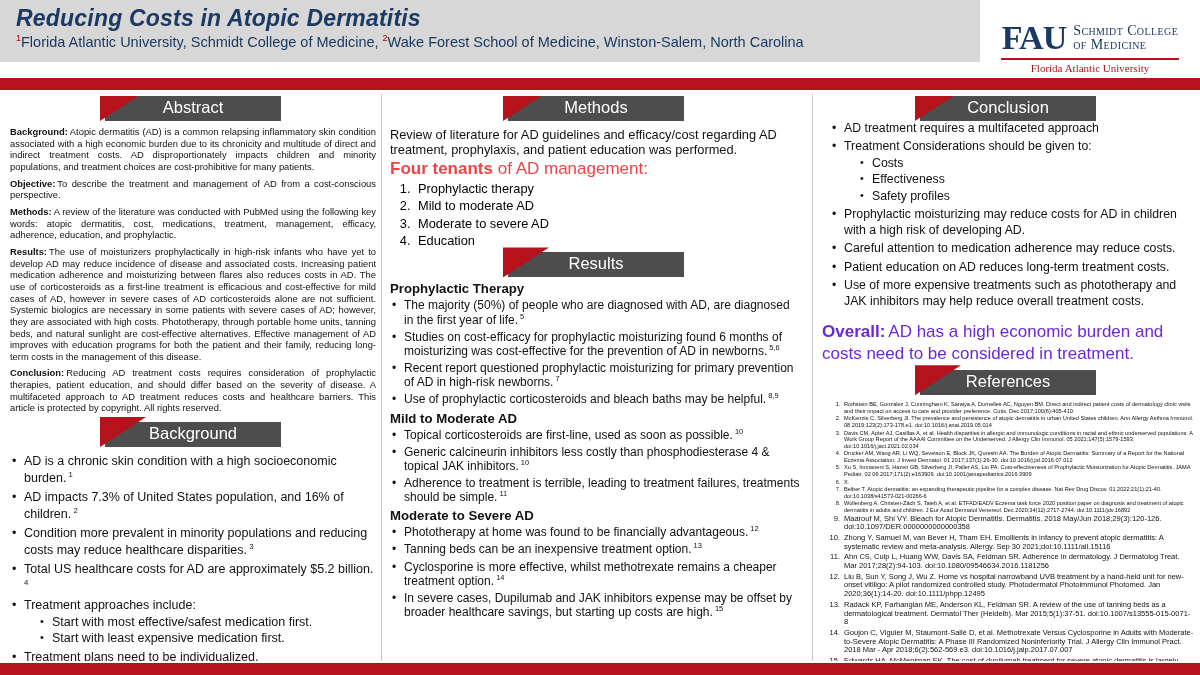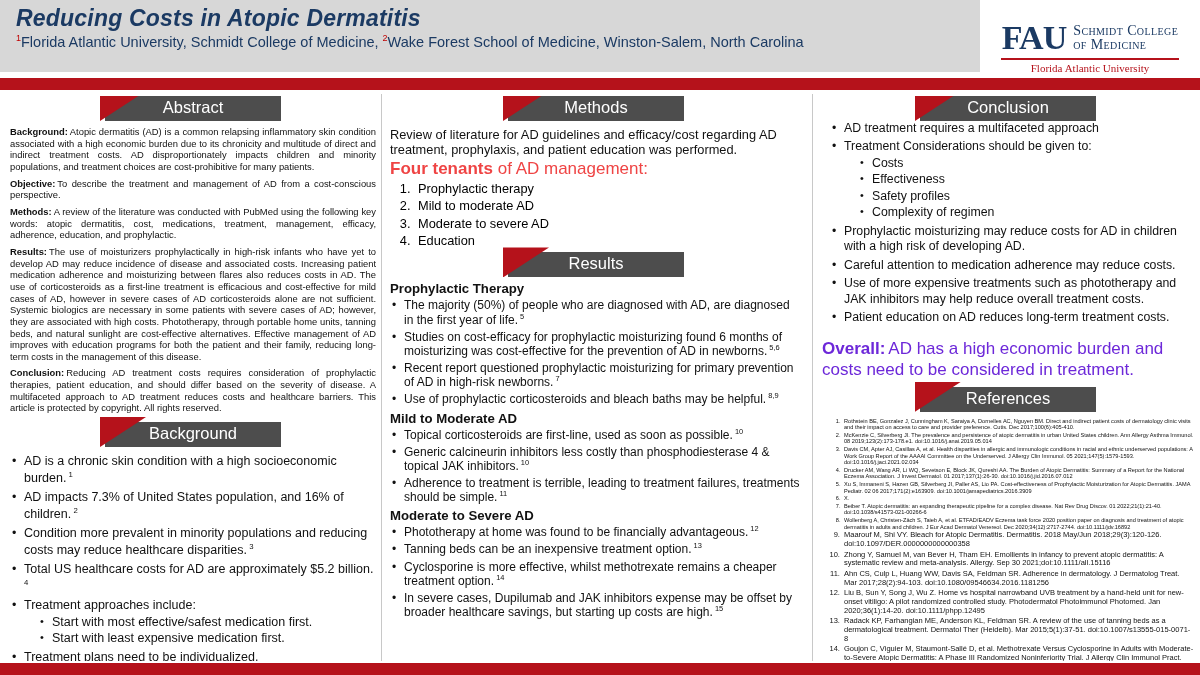--- a/index.html
+++ b/index.html
@@ -1,21 +1,21 @@
 <!DOCTYPE html>
 <html><head>
 <meta charset="utf-8">
 <style>
   * { box-sizing: border-box; margin: 0; padding: 0; }
   html,body { width:1200px; height:675px; }
   body { font-family: "Liberation Sans", sans-serif; background:#ffffff; overflow:hidden; }
   .poster { position:relative; width:1200px; height:675px; background:#ffffff; }
 
   
-  .hdr { position:absolute; top:0; left:0; right:0; height:72px; background:#d7d7d7; }
+  .hdr { position:absolute; top:0; left:0; right:0; height:62px; background:#d7d7d7; }
   .hdr-text { position:absolute; left:16px; top:5px; color:#1b3a63; }
   .title { font-size:23px; font-weight:bold; font-style:italic; color:#1b3a63; letter-spacing:0.2px; }
   .authors { font-size:14.5px; margin-top:2px; color:#1b3a63; }
   .affils  { font-size:14.5px; margin-top:1px; color:#1b3a63; }
   .hdr sup { color:#c00000; font-size:62%; }
   .logo-box { position:absolute; right:0; top:0; width:220px; height:78px; background:#ffffff;
               display:flex; flex-direction:column; align-items:center; justify-content:flex-end; padding:4px 8px; }
   .logo-row { display:flex; align-items:center; gap:7px; }
   .fau-mark { font-family:"Liberation Serif", serif; font-weight:bold; font-size:34px; color:#1b3a63; letter-spacing:-1px; line-height:1; }
   .college { font-family:"Liberation Serif", serif; font-variant:small-caps; font-size:14px; line-height:1.02; color:#1b3a63; letter-spacing:0.4px; }
@@ -175,26 +175,25 @@
     </div>
 
     <div class="col col-right">
       <div class="section-header"><span class="hlabel">Conclusion</span></div>
       <ul class="b c-list">
           <li><span>AD treatment requires a multifaceted approach</span></li>
           <li><span>Treatment Considerations should be given to:</span><ul>
               <li>Costs</li>
               <li>Effectiveness</li>
               <li>Safety profiles</li>
-              <li>Complexity of regimen</li>
             </ul></li>
           <li><span>Prophylactic moisturizing may reduce costs for AD in children with a high risk of developing AD.</span></li>
           <li><span>Careful attention to medication adherence may reduce costs.</span></li>
+          <li><span>Patient education on AD reduces long-term treatment costs.</span></li>
           <li><span>Use of more expensive treatments such as phototherapy and JAK inhibitors may help reduce overall treatment costs.</span></li>
-          <li><span>Patient education on AD reduces long-term treatment costs.</span></li>
         </ul>
       <p class="overall"><b>Overall:</b><span>AD has a high economic burden and costs need to be considered in treatment.</span></p>
 
       <div class="section-header ref-hdr"><span class="hlabel">References</span></div>
       <ol class="refs">
           <li>Rothstein BE, Gonzalez J, Cunningham K, Saraiya A, Dornelles AC, Nguyen BM. Direct and indirect patient costs of dermatology clinic visits and their impact on access to care and provider preference. Cutis. Dec 2017;100(6):405-410.</li>
           <li>McKenzie C, Silverberg JI. The prevalence and persistence of atopic dermatitis in urban United States children. Ann Allergy Asthma Immunol. 08 2019;123(2):173-178.e1. doi:10.1016/j.anai.2019.05.014</li>
           <li>Davis CM, Apter AJ, Casillas A, et al. Health disparities in allergic and immunologic conditions in racial and ethnic underserved populations: A Work Group Report of the AAAAI Committee on the Underserved. J Allergy Clin Immunol. 05 2021;147(5):1579-1593. doi:10.1016/j.jaci.2021.02.034</li>
           <li>Drucker AM, Wang AR, Li WQ, Sevetson E, Block JK, Qureshi AA. The Burden of Atopic Dermatitis: Summary of a Report for the National Eczema Association. J Invest Dermatol. 01 2017;137(1):26-30. doi:10.1016/j.jid.2016.07.012</li>
           <li>Xu S, Immaneni S, Hazen GB, Silverberg JI, Paller AS, Lio PA. Cost-effectiveness of Prophylactic Moisturization for Atopic Dermatitis. JAMA Pediatr. 02 06 2017;171(2):e163909. doi:10.1001/jamapediatrics.2016.3909</li>

